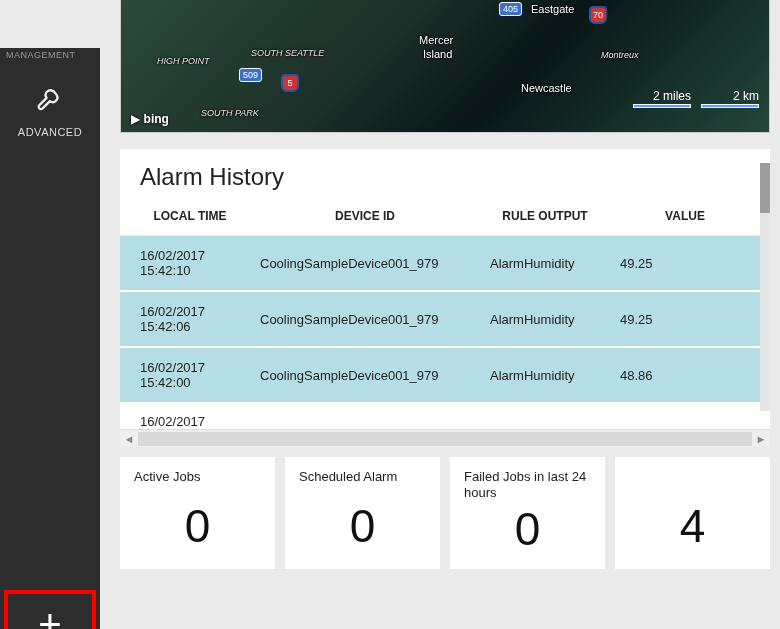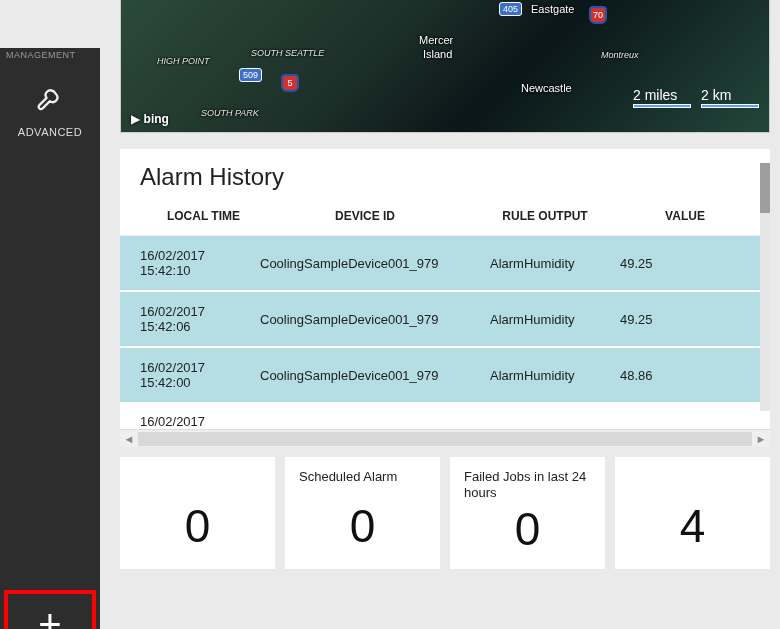--- a/index.html
+++ b/index.html
@@ -135,22 +135,22 @@
   }
   .scale-bars {
     position:absolute;
     right:10px;
     bottom:24px;
     display:flex;
     gap:10px;
   }
   .scale {
     color:#fff;
-    font-size:14px;
-    text-align:left;
+    font-size:12px;
+    text-align:right;
   }
   .scale .bar {
     width:58px;height:4px;
     background:#5aa0ff;
     border:1px solid #fff;
     margin-top:1px;
   }
 
   .alarm-panel {
     margin-top: 16px;
@@ -180,21 +180,21 @@
     border-collapse: collapse;
   }
   table.alarm th {
     text-align: center;
     font-size: 12px;
     font-weight: 700;
     color: #222;
     padding: 8px 10px 12px;
     border-bottom: 1px solid #eee;
   }
-  table.alarm th:first-child { text-align:right; padding-left:20px;margin-top:8px;}
+  table.alarm th:first-child { text-align:center; padding-left:20px;margin-top:8px;}
   table.alarm td {
     font-size: 13px;
     color: #222;
     padding: 12px 10px;
   }
   table.alarm td:first-child { padding-left:20px; width:130px;}
   table.alarm td.did { width:230px;}
   table.alarm td.ro { width:130px;}
   tr.row-sel { background: #b4dee4; }
   tr.row-sel td { border-bottom: 2px solid #fff;}
@@ -333,20 +333,21 @@
     </table>
     <div class="hscroll">
       <div class="lar">◄</div>
       <div class="thumb"></div>
       <div class="rar">►</div>
     </div>
   </div>
 
   <div class="tile-row">
     <div class="tile">
+      <div class="ttitle">Active Jobs</div>
       <div class="tval">0</div>
     </div>
     <div class="tile">
       <div class="ttitle">Scheduled Alarm</div>
       <div class="tval">0</div>
     </div>
     <div class="tile">
       <div class="ttitle">Failed Jobs in last 24 hours</div>
       <div class="tval">0</div>
     </div>

